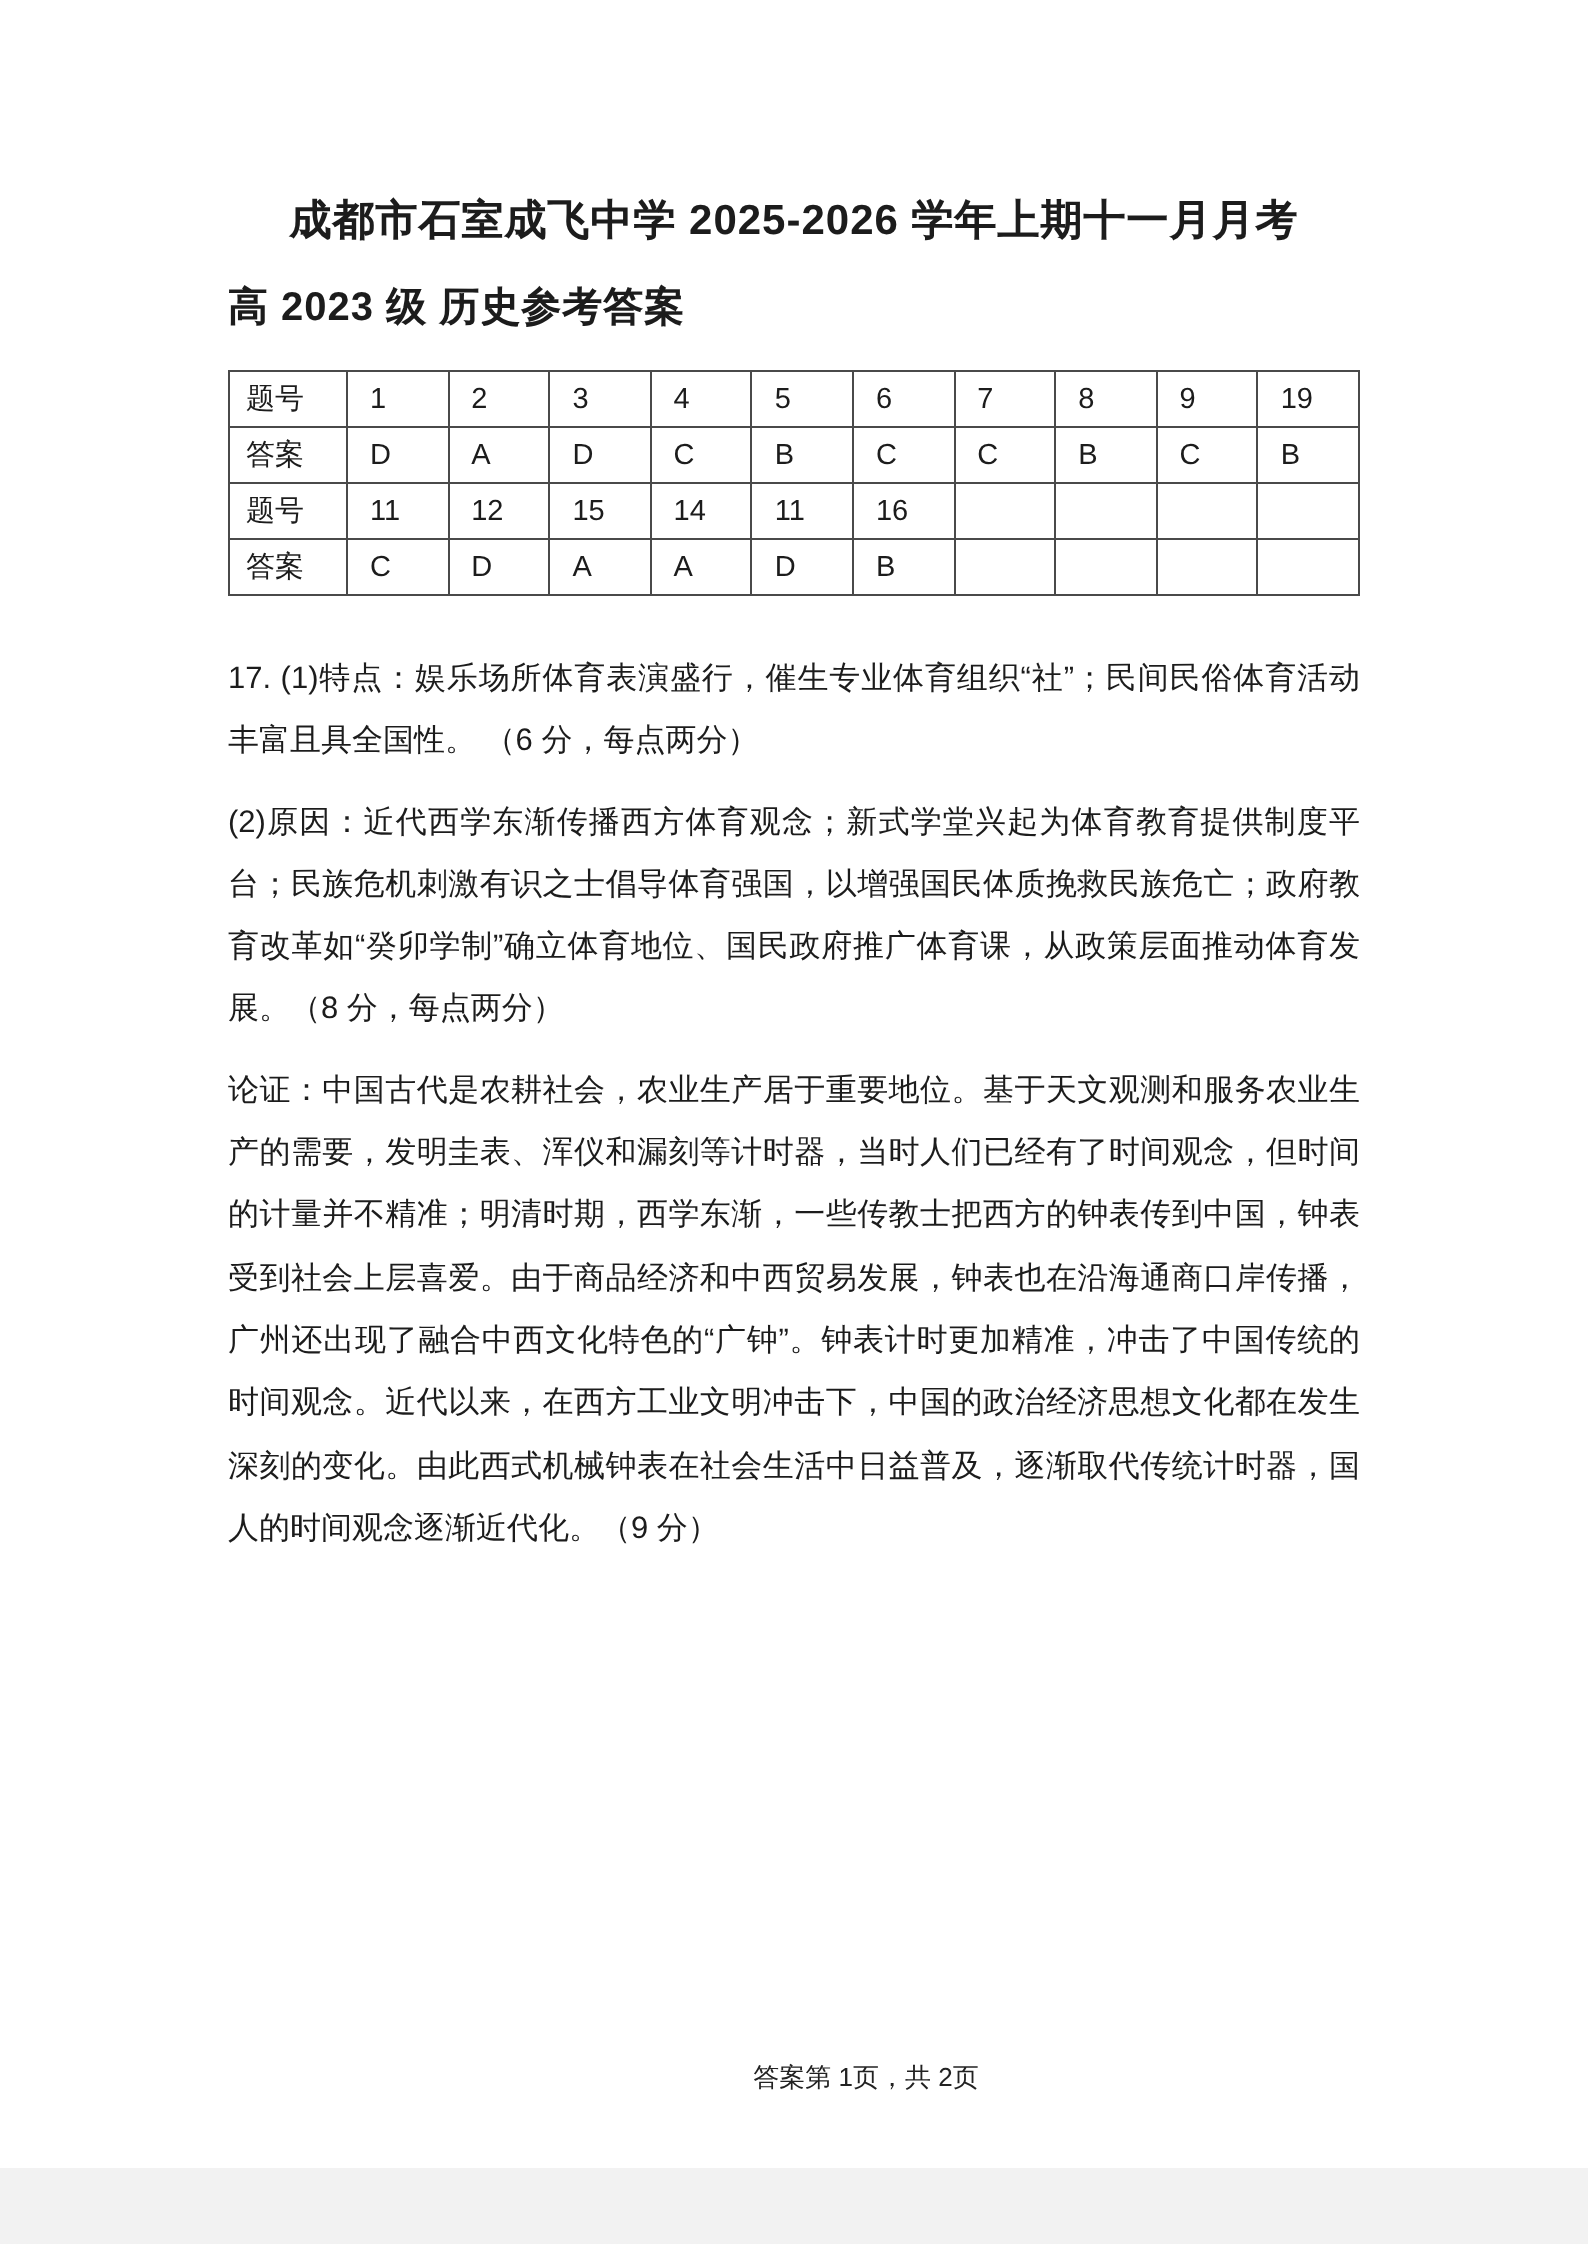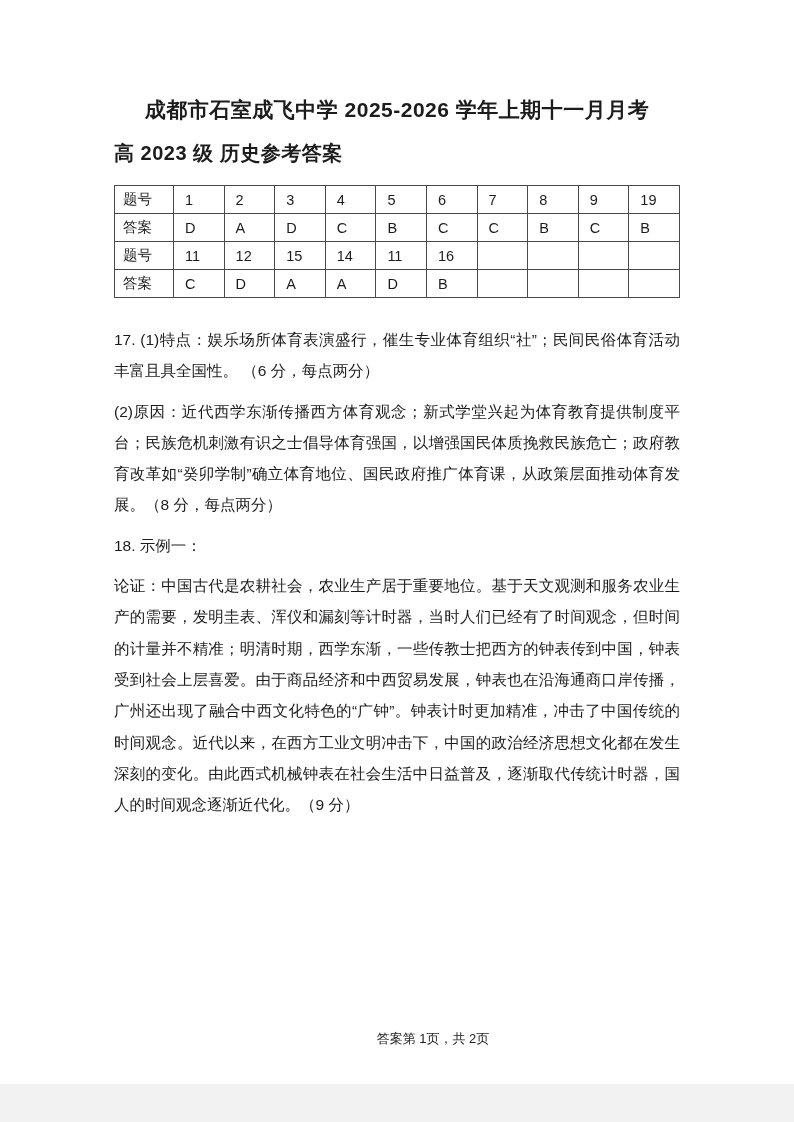--- a/index.html
+++ b/index.html
@@ -96,20 +96,19 @@
         <td></td>
         <td></td>
         <td></td>
       </tr>
     </tbody>
   </table>
 
   <div class="content">
     <p>17. (1)特点：娱乐场所体育表演盛行，催生专业体育组织“社”；民间民俗体育活动丰富且具全国性。 （6 分，每点两分）</p>
     <p>(2)原因：近代西学东渐传播西方体育观念；新式学堂兴起为体育教育提供制度平台；民族危机刺激有识之士倡导体育强国，以增强国民体质挽救民族危亡；政府教育改革如“癸卯学制”确立体育地位、国民政府推广体育课，从政策层面推动体育发展。（8 分，每点两分）</p>
-    <p>18. 示例一：</p>
     <p>论证：中国古代是农耕社会，农业生产居于重要地位。基于天文观测和服务农业生产的需要，发明圭表、浑仪和漏刻等计时器，当时人们已经有了时间观念，但时间的计量并不精准；明清时期，西学东渐，一些传教士把西方的钟表传到中国，钟表受到社会上层喜爱。由于商品经济和中西贸易发展，钟表也在沿海通商口岸传播，广州还出现了融合中西文化特色的“广钟”。钟表计时更加精准，冲击了中国传统的时间观念。近代以来，在西方工业文明冲击下，中国的政治经济思想文化都在发生深刻的变化。由此西式机械钟表在社会生活中日益普及，逐渐取代传统计时器，国人的时间观念逐渐近代化。（9 分）</p>
 
   </div>
 
   <div class="footer">答案第 1页，共 2页</div>
 
 </div>
 
 </body></html>

